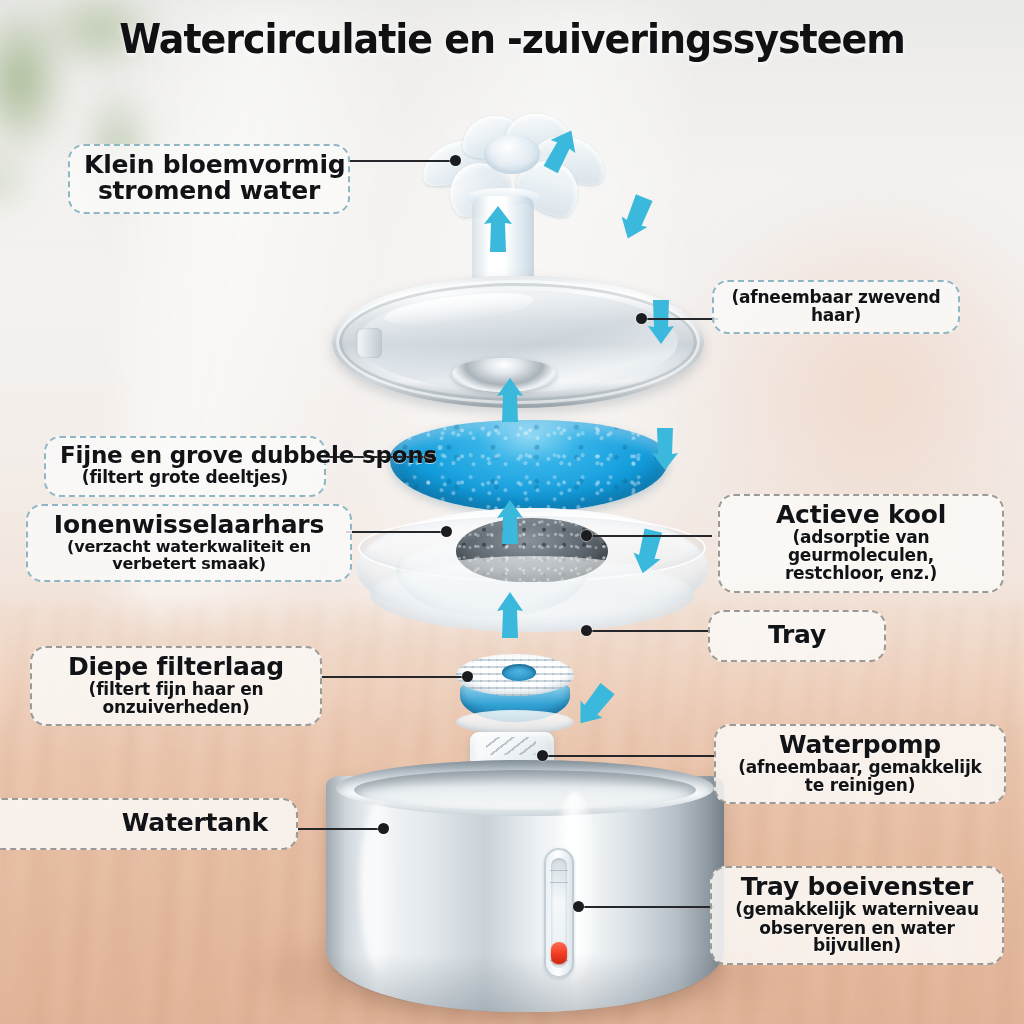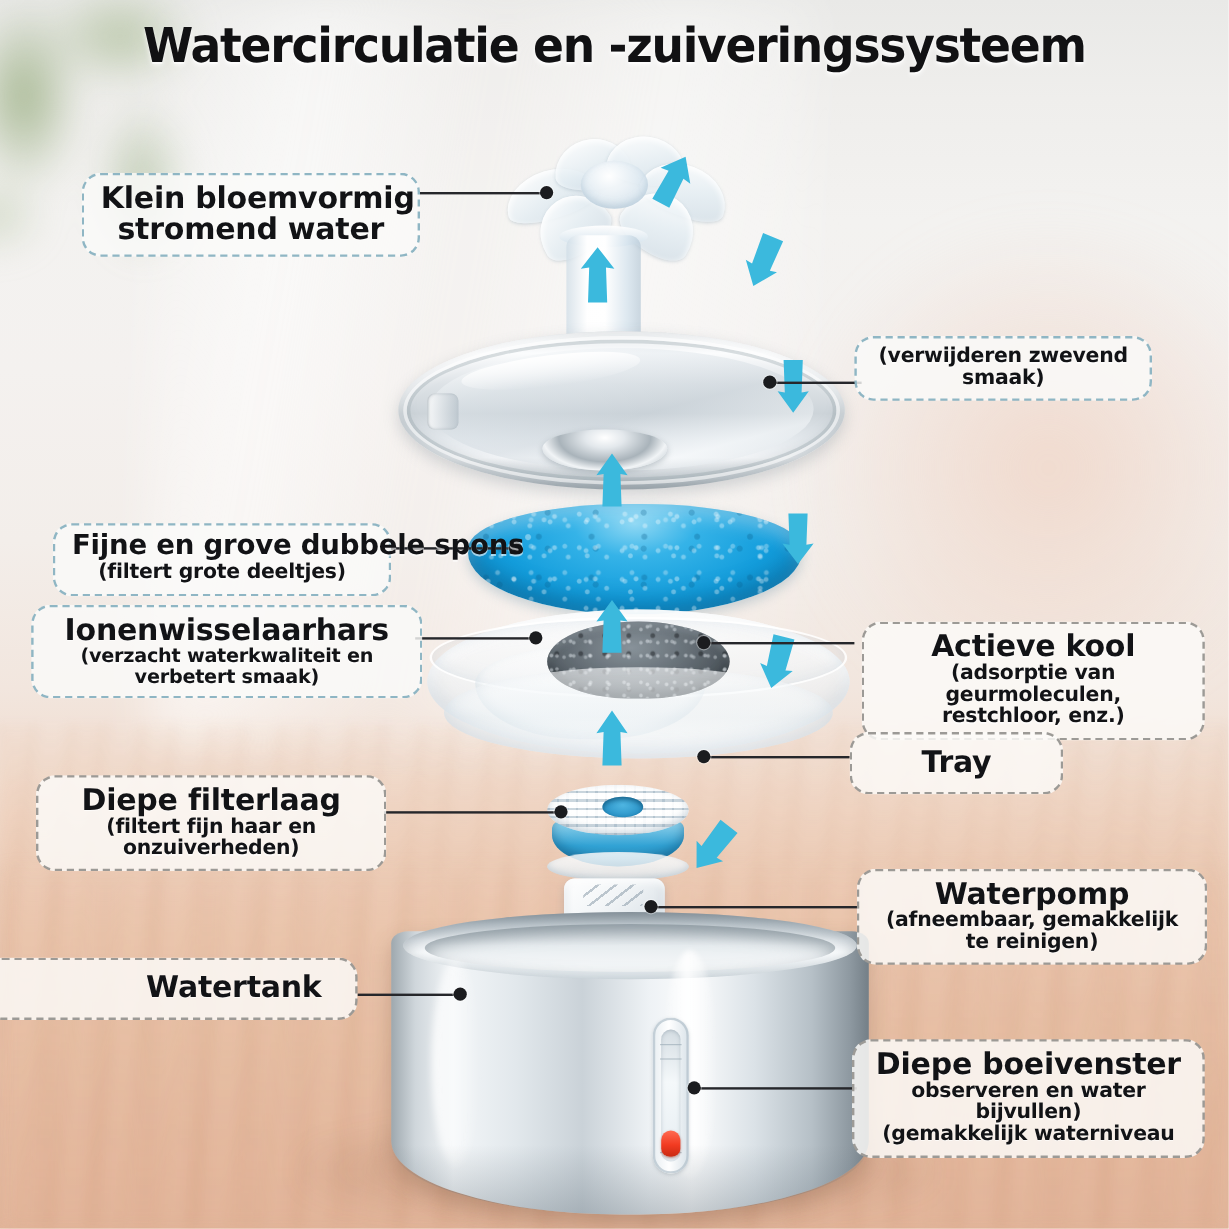--- a/index.html
+++ b/index.html
@@ -663,34 +663,34 @@
 
   <div class="conn" style="left:578px; top:906px; width:136px;"></div>
   <div class="dot" style="left:573px; top:901px;"></div>
 
   <div class="callout" style="left:68px; top:144px; width:282px;">
     <span class="main">Klein bloemvormig</span>
     <span class="main">stromend water</span>
   </div>
 
   <div class="callout" style="left:712px; top:280px; width:248px;">
-    <span class="sub">(verwijderen zwevend smaak)</span>
+    <span class="sub">(afneembaar zwevend haar)</span>
   </div>
 
   <div class="callout" style="left:44px; top:436px; width:282px;">
     <span class="main" style="font-size:23px">Fijne en grove dubbele spons</span>
     <span class="sub">(filtert grote deeltjes)</span>
   </div>
 
   <div class="callout" style="left:26px; top:504px; width:326px;">
     <span class="main">Ionenwisselaarhars</span>
     <span class="sub" style="font-size:16px">(verzacht waterkwaliteit en verbetert smaak)</span>
   </div>
 
-  <div class="callout warm" style="left:718px; top:518px; width:286px;">
+  <div class="callout warm" style="left:718px; top:494px; width:286px;">
     <span class="main">Actieve kool</span>
     <span class="sub">(adsorptie van geurmoleculen,</span>
     <span class="sub">restchloor, enz.)</span>
   </div>
 
   <div class="callout warm" style="left:30px; top:646px; width:292px;">
     <span class="main">Diepe filterlaag</span>
     <span class="sub">(filtert fijn haar en onzuiverheden)</span>
   </div>
 
@@ -701,18 +701,18 @@
   <div class="callout warm" style="left:714px; top:724px; width:292px;">
     <span class="main">Waterpomp</span>
     <span class="sub">(afneembaar, gemakkelijk te reinigen)</span>
   </div>
 
   <div class="callout warm" style="left:-14px; top:798px; width:312px; padding-top:10px; padding-bottom:12px; text-align:right; padding-right:28px;">
     <span class="main">Watertank</span>
   </div>
 
   <div class="callout warm" style="left:710px; top:866px; width:294px;">
-    <span class="main">Diepe boeivenster</span>
+    <span class="main">Tray boeivenster</span>
+    <span class="sub">(gemakkelijk waterniveau</span>
     <span class="sub">observeren en water bijvullen)</span>
-    <span class="sub">(gemakkelijk waterniveau</span>
   </div>
 
 </div>
 
 </body></html>

